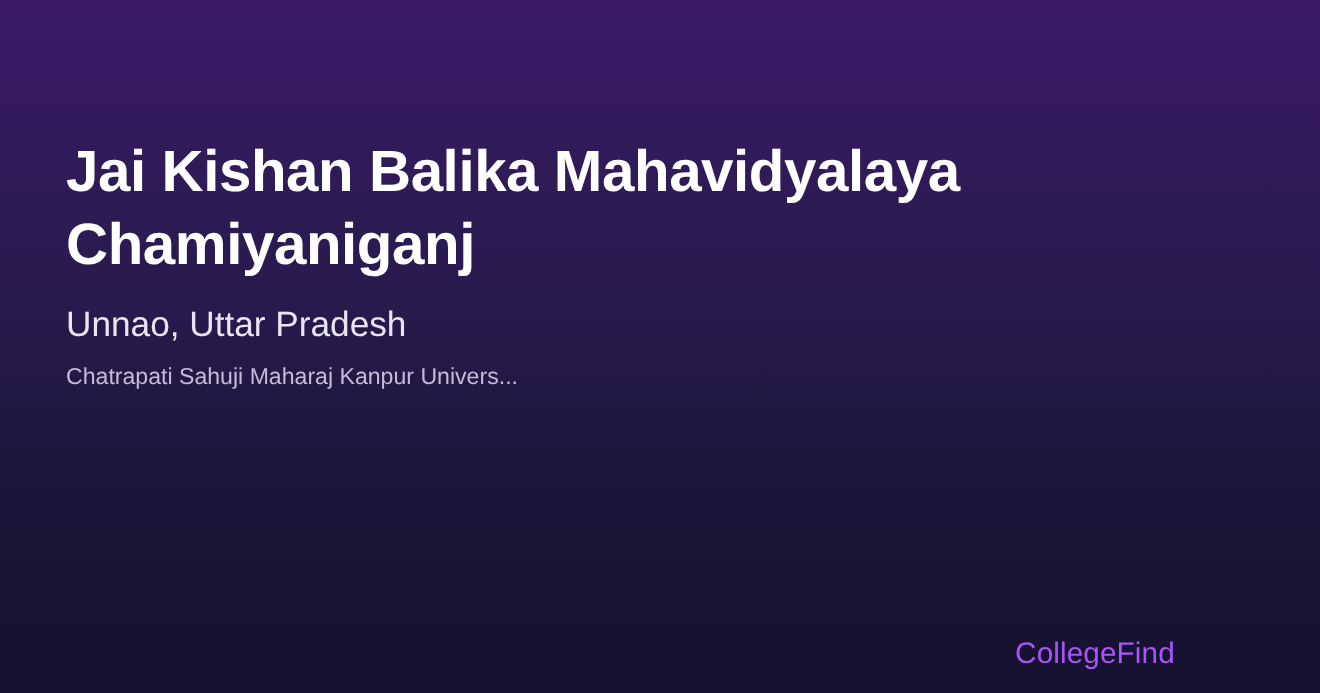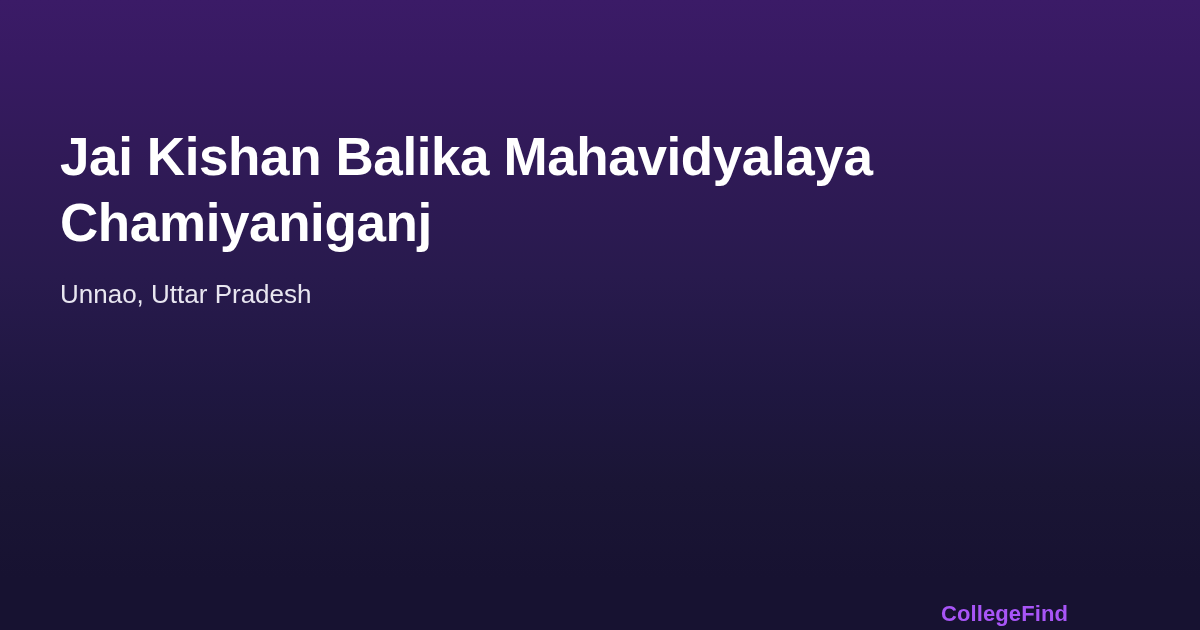--- a/index.html
+++ b/index.html
@@ -47,21 +47,21 @@
     line-height: 66px;
     font-weight: bold;
     letter-spacing: -0.4px;
     color: #ffffff;
     word-break: break-word;
     overflow-wrap: anywhere;
   }
 
   .college-location {
     margin: 22px 0 0 0;
-    font-size: 26px;
+    font-size: 32px;
     line-height: 32px;
     font-weight: normal;
     color: #e8e6f0;
   }
 
   .college-affiliation {
     margin: 19px 0 0 0;
     font-size: 21px;
     line-height: 27px;
     font-weight: normal;
@@ -89,37 +89,38 @@
     background: rgba(255, 255, 255, 0.11);
     font-size: 19px;
     line-height: 1;
     color: #f2f0f8;
     white-space: nowrap;
   }
 
   .brand-mark {
     position: absolute;
     right: 132px;
-    top: 600px;
-    font-size: 22px;
+    top: 580px;
+    font-size: 27px;
     line-height: 28px;
-    font-weight: bold;
+    font-weight: normal;
     letter-spacing: 0.1px;
     color: #a855f7;
     white-space: nowrap;
   }
 </style>
 </head>
 <body>
 
 <div class="og-card">
 
   <div class="card-body">
     <h1 class="college-title">Jai Kishan Balika Mahavidyalaya Chamiyaniganj</h1>
 
     <p class="college-location">Unnao, Uttar Pradesh</p>
 
+    <p class="college-affiliation">Chatrapati Sahuji Maharaj Kanpur Univers...</p>
   </div>
 
 
   <div class="brand-mark">CollegeFind</div>
 
 </div>
 
 </body></html>

